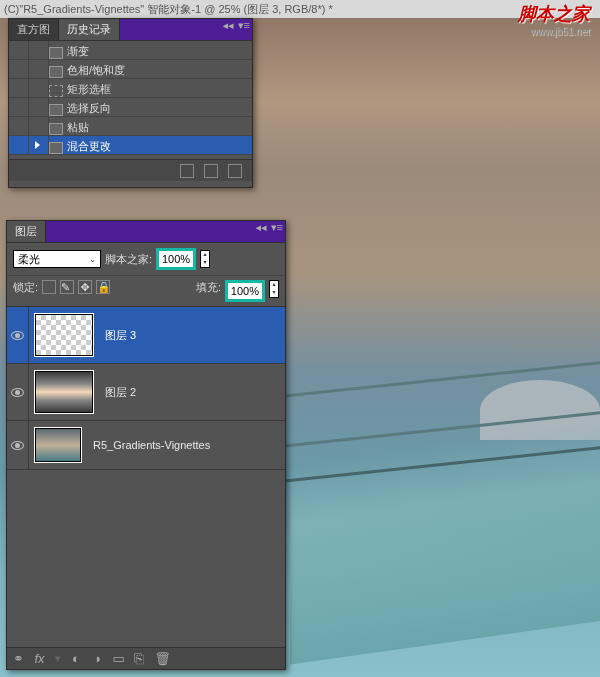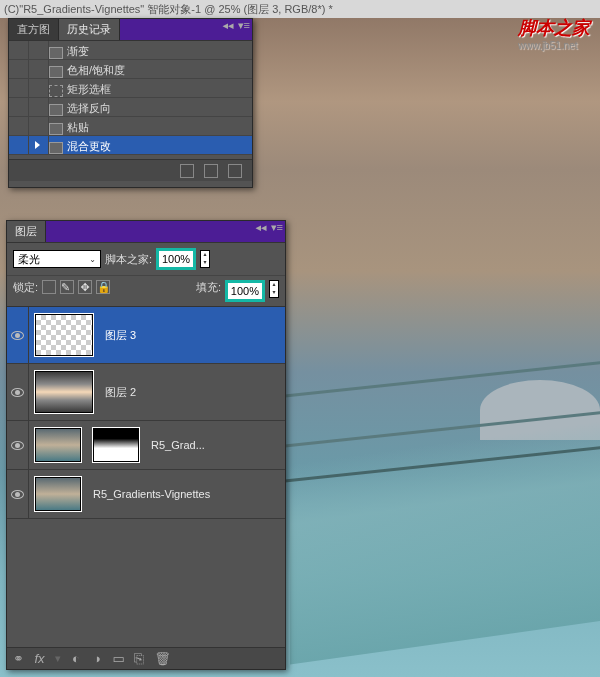--- a/index.html
+++ b/index.html
@@ -4,21 +4,21 @@
 <style>
 *{box-sizing:border-box;margin:0;padding:0;font-family:"Microsoft YaHei",sans-serif;font-size:11px}
 body{width:600px;height:677px;position:relative;overflow:hidden;background:#a8a8a8}
 .canvas{position:absolute;left:0;top:0;width:600px;height:677px;background:linear-gradient(180deg,#8a7262 0%,#b09780 15%,#9c8a7a 25%,#a8947e 40%,#7590a0 55%,#6a9aa8 70%,#7fb5c0 85%,#8ac0ca 100%)}
 .building{position:absolute;right:0;top:380px;width:120px;height:60px;background:#aab5bc;border-radius:50% 50% 0 0}
 .bridge{position:absolute;left:290px;top:440px;width:350px;height:200px;background:linear-gradient(180deg,transparent 0%,rgba(130,180,185,0.7) 30%,rgba(100,160,165,0.8) 100%);transform:skewY(-8deg)}
 .rail{position:absolute;left:280px;top:395px;width:340px;height:3px;background:#5a7a7e;transform:rotate(-6deg);transform-origin:left}
 .rail2{position:absolute;left:280px;top:445px;width:340px;height:3px;background:#5a7a7e;transform:rotate(-6deg);transform-origin:left}
 .rail3{position:absolute;left:280px;top:480px;width:340px;height:3px;background:#456568;transform:rotate(-6deg);transform-origin:left}
 .title-bar{position:absolute;left:0;top:0;width:600px;height:18px;background:#d8d8d8;color:#555;padding:2px 4px;overflow:hidden;white-space:nowrap}
-.watermark{position:absolute;right:10px;top:16px;z-index:5}
+.watermark{position:absolute;right:10px;top:2px;text-align:right;z-index:5}
 .wm-t{color:#c00;font-size:18px;font-weight:bold;font-style:italic;text-shadow:1px 1px 1px #fff}
 .wm-u{color:#888;font-size:10px;text-shadow:1px 1px 1px rgba(255,255,255,0.6)}
 .panel{position:absolute;background:#535353;border:1px solid #2a2a2a;box-shadow:2px 2px 6px rgba(0,0,0,0.5)}
 .history-panel{left:8px;top:18px;width:245px;height:170px}
 .layers-panel{left:6px;top:220px;width:280px;height:450px}
 .tabs{display:flex;background:#4c1d95;border-bottom:1px solid #333}
 .tab{padding:3px 8px;color:#ccc;background:#3a3a3a;cursor:default;border-right:1px solid #2a2a2a}
 .tab.active{background:#535353;color:#e8e8e8}
 .tab-spacer{flex:1}
 .tab-menu{width:16px;text-align:center;color:#aaa}
@@ -177,28 +177,20 @@
           <span class="eye"></span>
         </div>
       <div class="thumb grad-h"></div>
       <span class="layer-name">图层 2</span>
     </div>
     <div class="layer-row" style="min-height:48px">
       <div class="eye-col" style="min-height:48px">
           <span class="eye"></span>
         </div>
       <div class="thumb thumb-sm photo"></div>
-      <div class="thumb thumb-sm mask"></div>
-      <span class="layer-name">R5_Grad...</span>
-    </div>
-    <div class="layer-row" style="min-height:48px">
-      <div class="eye-col" style="min-height:48px">
-          <span class="eye"></span>
-        </div>
-      <div class="thumb thumb-sm photo"></div>
       <span class="layer-name">R5_Gradients-Vignettes</span>
     </div>
   </div>
   <div class="layers-footer">
     <span class="link-icon">⚭</span>
     <span class="link-icon" style="font-style:italic">fx</span>
       <span class="sep">▾</span>
     <span class="link-icon">◐</span>
     <span class="link-icon">◑</span>
     <span class="link-icon">▭</span>

